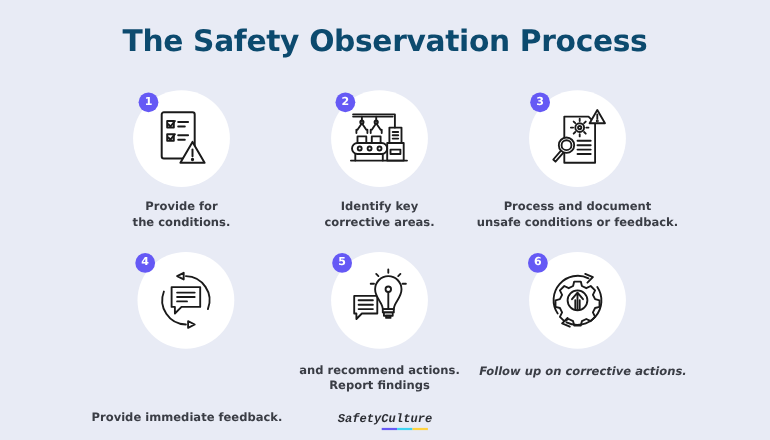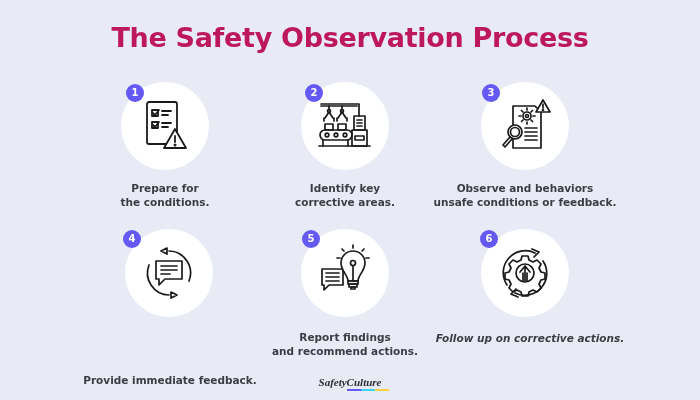--- a/index.html
+++ b/index.html
@@ -7,41 +7,41 @@
     width: 700px; height: 400px; overflow: hidden;
     background: #e8ebf5;
     font-family: "DejaVu Sans", sans-serif;
     position: relative;
   }
   .title {
     position: absolute; left: 0; right: 0; top: 22px;
     text-align: center;
     font-family: "DejaVu Sans", sans-serif;
     font-weight: bold; font-size: 27px;
-    color: #be185d;
+    color: #0c4a6e;
     letter-spacing: -0.3px;
   }
   .circle {
     position: absolute; width: 88px; height: 88px; border-radius: 50%;
     background: #ffffff;
   }
   .circle svg { position: absolute; left: 14px; top: 14px; width: 60px; height: 60px; }
   .badge {
     position: absolute; width: 18px; height: 18px; border-radius: 50%;
     background: #6559f5; color: #fff;
     font-size: 10px; font-weight: bold; line-height: 18px; text-align: center;
   }
   .label {
     position: absolute; left: 0; width: 220px; text-align: center;
     font-size: 10.5px; font-weight: bold; color: #3a3d45; line-height: 14px;
   }
   .label span { display: block; }
   .logo {
     position: absolute; left: 0; right: 0; top: 376px; text-align: center;
-    font-family: Liberation Serif, serif; font-style: italic; font-weight: bold;
+    font-family: Liberation Mono, monospace; font-style: italic; font-weight: bold;
     font-size: 11px; color: #2b2d33;
   }
   .logo-bar { position: absolute; top: 389px; height: 2px; }
 </style>
 </head>
 <body>
 
 <div class="title">The Safety Observation Process</div>
 
 <div>
@@ -56,21 +56,21 @@
         <path d="M18 29 l2 2 l4 -5"></path>
       <line x1="27" y1="27" x2="36" y2="27"></line>
         <line x1="27" y1="31" x2="33" y2="31"></line>
       <path d="M40 33 L51 52 L29 52 Z" fill="#fff"></path>
       <line x1="40" y1="40" x2="40" y2="46"></line>
         <circle cx="40" cy="49" r="0.6" fill="#1a1a1a"></circle>
     </svg>
   </div>
   <div class="badge" style="left:126px; top:84px;">1</div>
   <div class="label" style="left:55px; top:181px;">
-    <span>Prepare for</span>
+    <span>Provide for</span>
     <span>the conditions.</span>
   </div>
 </div>
 
 <div>
   <div class="circle" style="left:301px; top:82px;">
     <svg viewBox="0 0 60 60" fill="none" stroke="#1a1a1a" stroke-width="1.7" stroke-linecap="round" stroke-linejoin="round">
       <path d="M6 8 H44 V20"></path>
         <line x1="6" y1="10" x2="42" y2="10"></line>
       <path d="M14 10 v4"></path>
@@ -119,21 +119,21 @@
         <line x1="30" y1="36" x2="42" y2="36"></line>
         <line x1="30" y1="40" x2="42" y2="40"></line>
         <line x1="30" y1="44" x2="42" y2="44"></line>
       <circle cx="20" cy="36" r="7" fill="#fff"></circle>
         <circle cx="20" cy="36" r="4.5"></circle>
       <path d="M15 41 L8 49 l2 2 l7-8"></path>
     </svg>
   </div>
   <div class="badge" style="left:482px; top:84px;">3</div>
   <div class="label" style="left:415px; top:181px;">
-    <span>Observe and behaviors</span>
+    <span>Process and document</span>
     <span>unsafe conditions or feedback.</span>
   </div>
 </div>
 
 <div>
   <div class="circle" style="left:125px; top:229px;">
     <svg viewBox="0 0 60 60" fill="none" stroke="#1a1a1a" stroke-width="1.7" stroke-linecap="round" stroke-linejoin="round">
       <path d="M30 8 A22 22 0 0 1 50 38"></path>
       <path d="M30 52 A22 22 0 0 1 10 22"></path>
       <path d="M28 5 L22 8 L28 11 Z" fill="#fff"></path>
@@ -161,22 +161,22 @@
       <circle cx="38" cy="20" r="2.5"></circle>
         <path d="M38 23 V38"></path>
       <rect x="33" y="38" width="10" height="3"></rect>
         <rect x="34" y="41" width="8" height="3"></rect>
         <path d="M36 44 h4 v2 h-4 z"></path>
       <path d="M38 2 v3 M27 6 l2 2 M49 6 l-2 2 M22 15 h3 M54 15 h-3"></path>
     </svg>
   </div>
   <div class="badge" style="left:302px; top:230px;">5</div>
   <div class="label" style="left:235px; top:330px;">
+    <span>and recommend actions.</span>
     <span>Report findings</span>
-    <span>and recommend actions.</span>
   </div>
 </div>
 
 <div>
   <div class="circle" style="left:481px; top:229px;">
     <svg viewBox="0 0 60 60" fill="none" stroke="#1a1a1a" stroke-width="1.7" stroke-linecap="round" stroke-linejoin="round">
       <path d="M12 42 A22 22 0 0 1 40 10"></path>
       <path d="M48 18 A22 22 0 0 1 20 50"></path>
       <path d="M37 6 L44 9 L39 14"></path>
       <path d="M23 54 L16 51 L21 46"></path>

